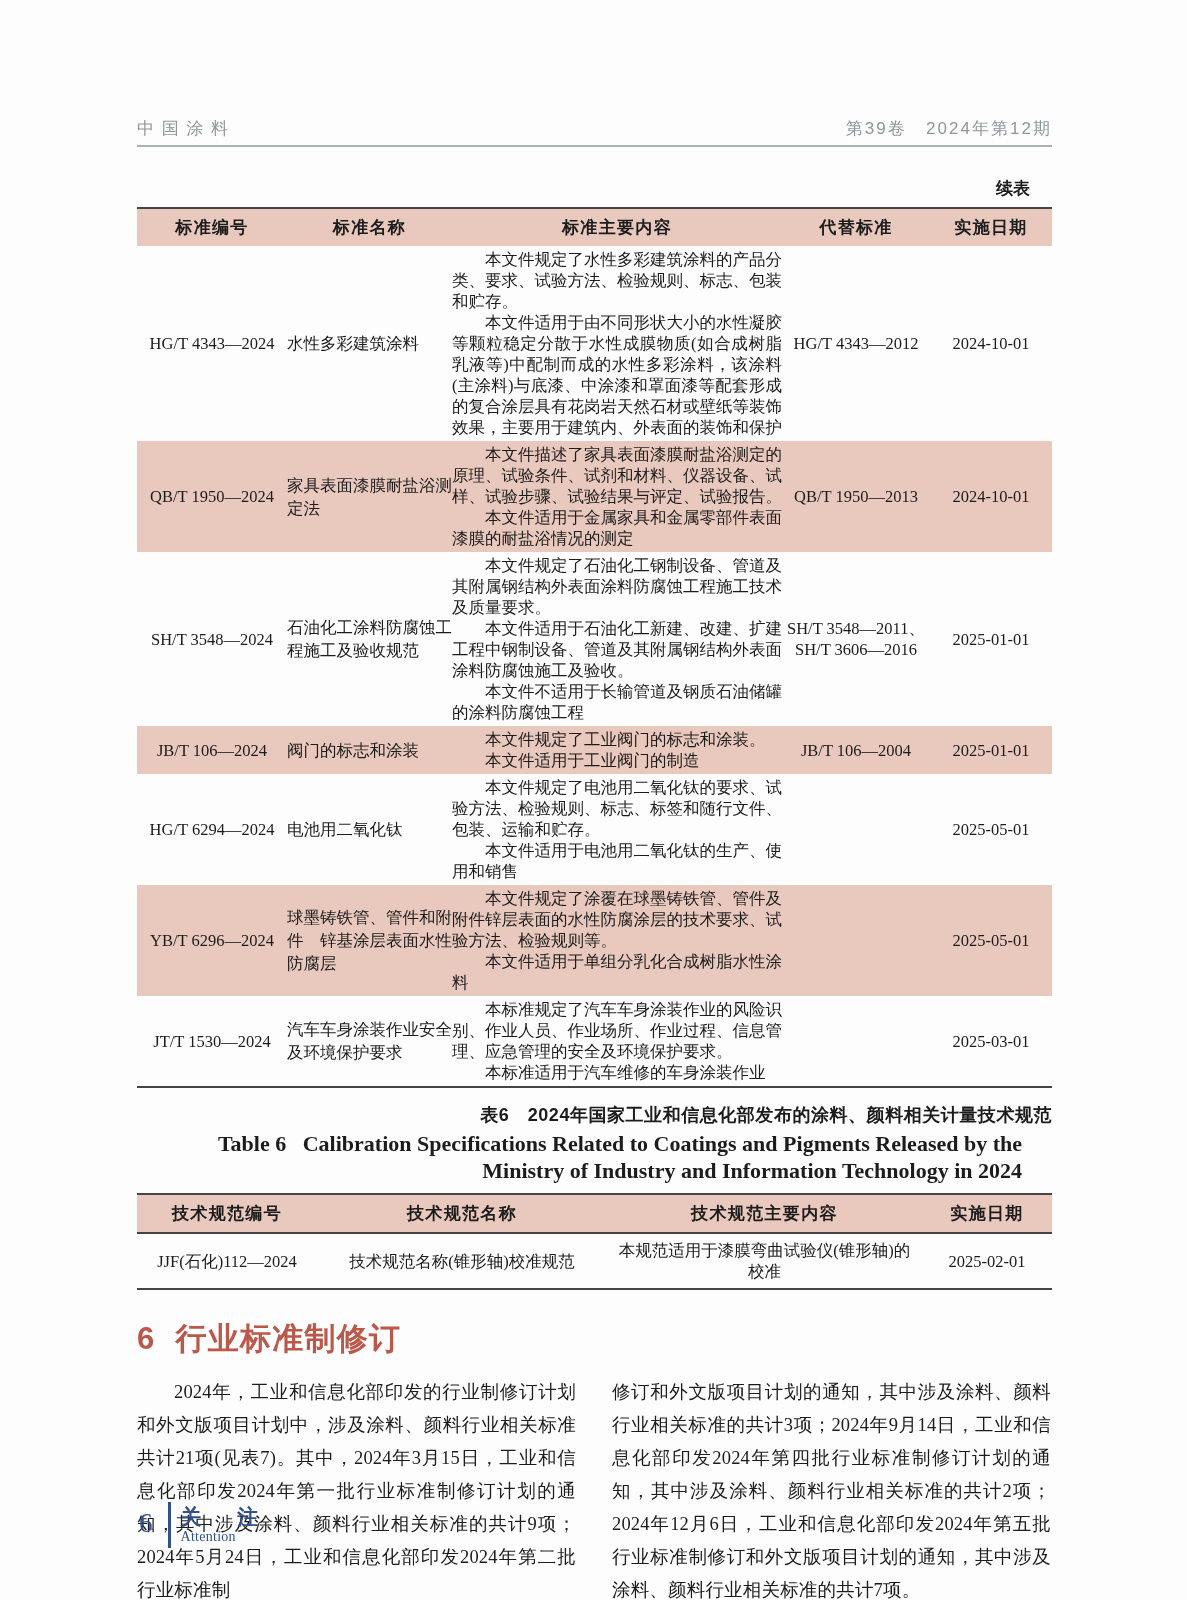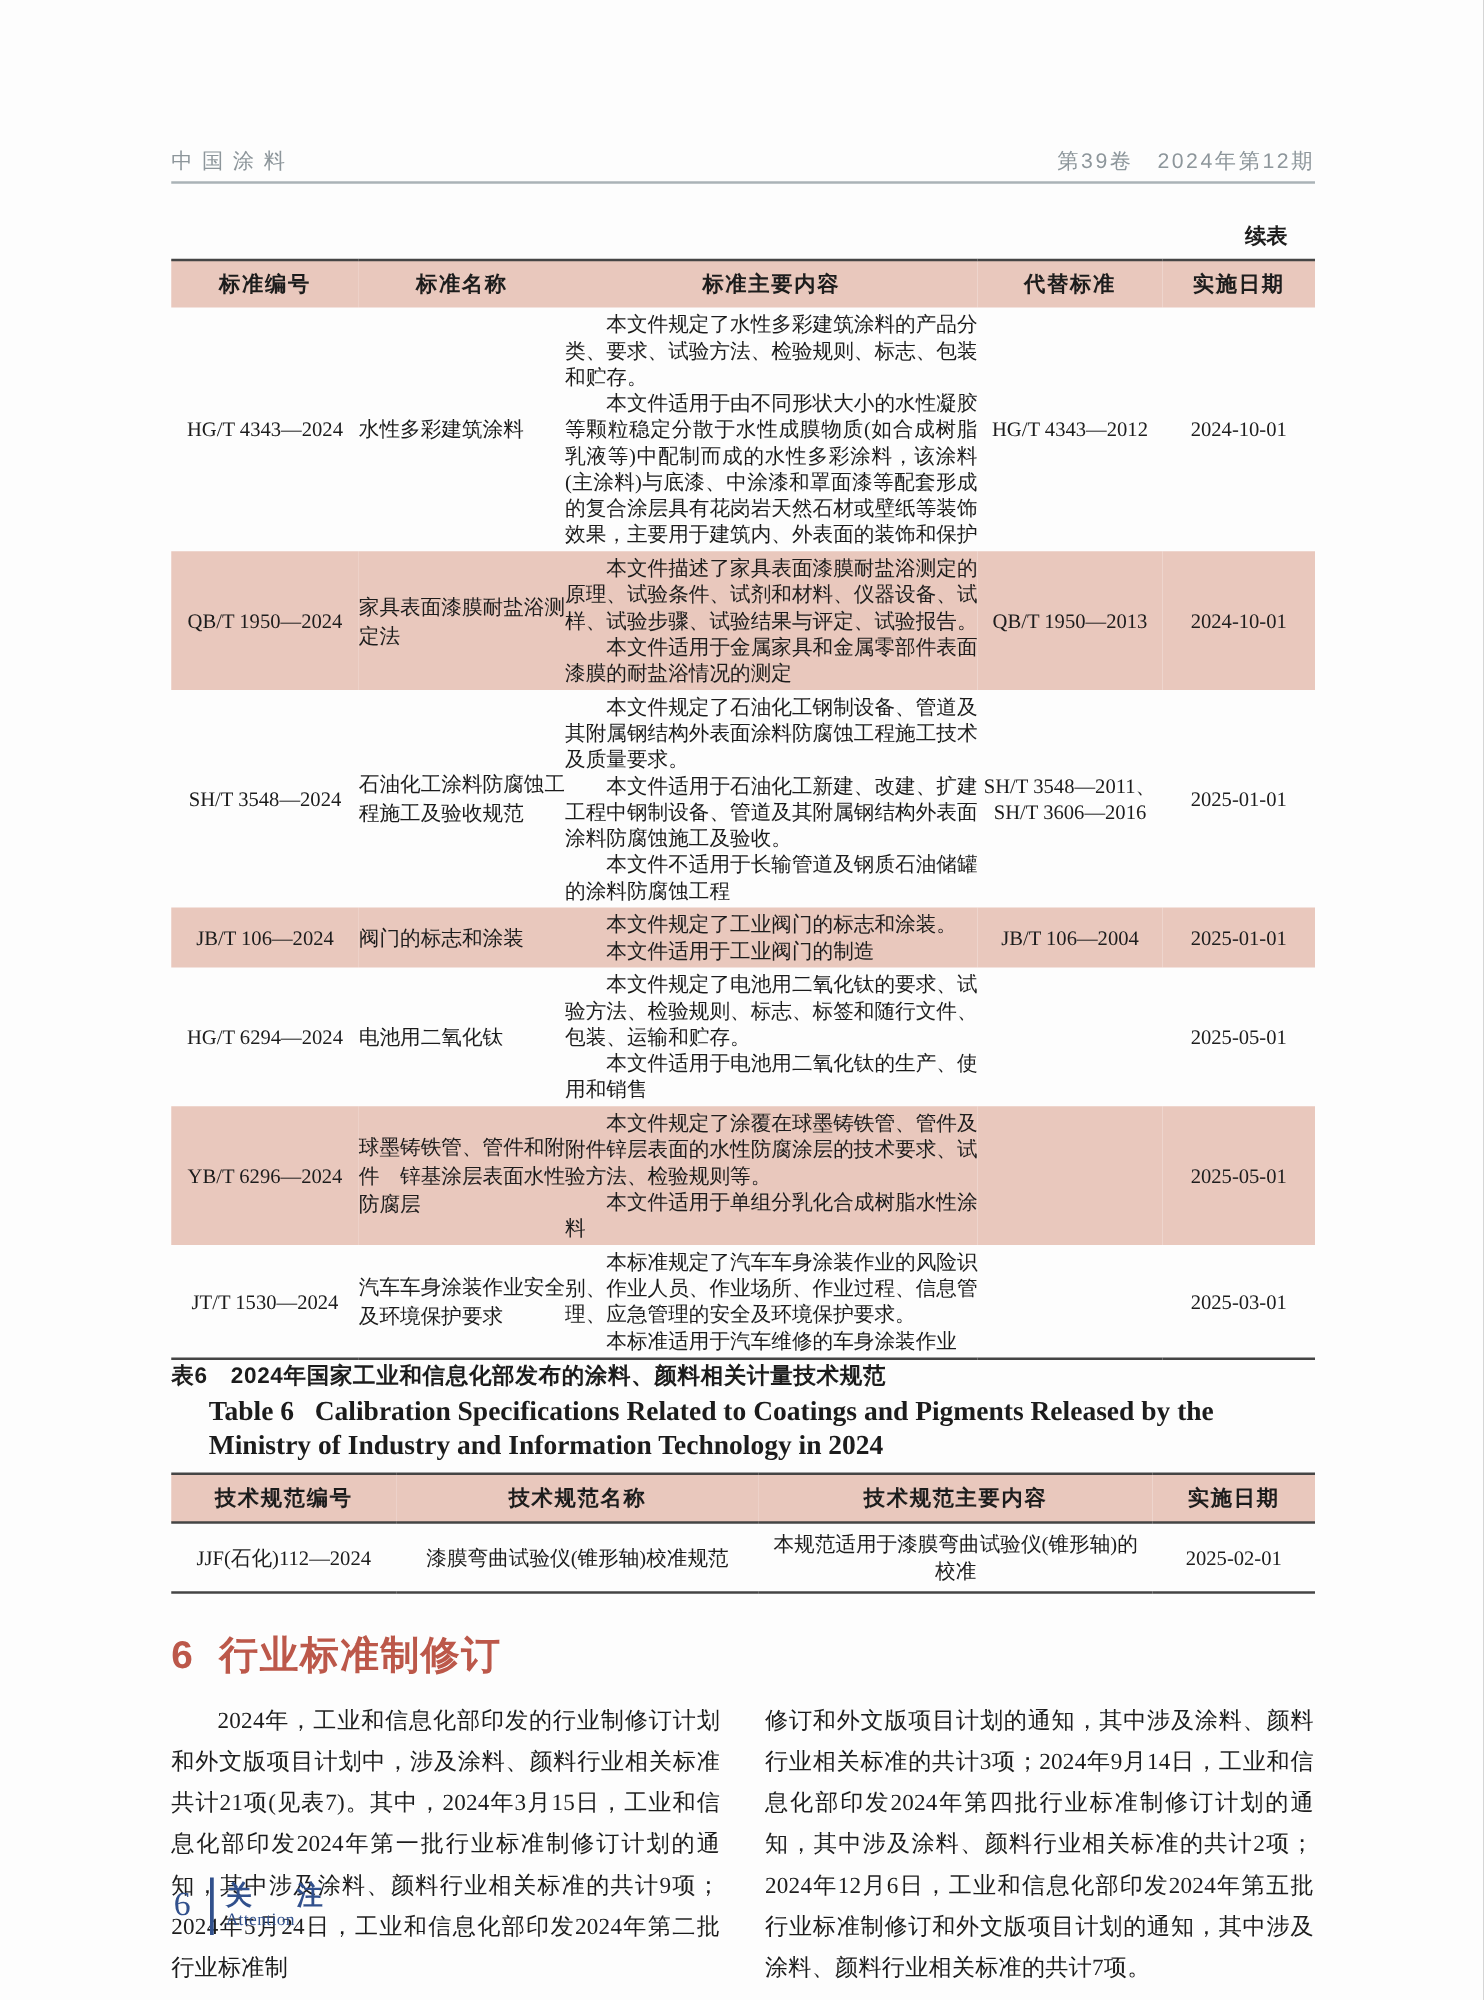--- a/index.html
+++ b/index.html
@@ -56,21 +56,21 @@
     padding:7px 0;text-align:center;letter-spacing:.08em;
   }
   .std-table tbody td{vertical-align:middle;padding:3px 0;}
   .std-table tr.shaded td{background:var(--shade);}
   td.c-code,td.c-replaces,td.c-date{text-align:center;line-height:21px;font-size:16.5px;}
   td.c-name{text-align:left;padding-left:13px;padding-right:4px;line-height:23px;font-size:16.5px;}
   td.c-content{padding:4px 8px;}
   p.para{margin:0;text-indent:2em;line-height:21px;font-size:16.5px;text-align:justify;}
 
   
-  .caption{text-align:left;}
+  .caption{margin-top:15px;text-align:right;}
   .caption-zh{
     font-family:"Liberation Sans","DejaVu Sans",sans-serif;
     font-weight:bold;font-size:18px;letter-spacing:.03em;
   }
   .caption-en{
     font-weight:bold;font-size:22px;line-height:27px;margin:3px 30px 0;
     white-space:pre-wrap;
   }
 
   
@@ -246,21 +246,21 @@
         <tr id="cal-head">
             <th>技术规范编号</th>
             <th>技术规范名称</th>
             <th>技术规范主要内容</th>
             <th>实施日期</th>
           </tr>
       </thead>
       <tbody id="cal-body">
           <tr>
             <td>JJF(石化)112—2024</td>
-            <td>漆膜弯曲试验仪(锥形轴)校准规范</td>
+            <td>技术规范名称(锥形轴)校准规范</td>
             <td>本规范适用于漆膜弯曲试验仪(锥形轴)的校准</td>
             <td>2025-02-01</td>
           </tr>
         </tbody>
     </table>
 
     <div class="section6">
       <h2 class="section-heading">
         <span class="sec-num">6</span><span>行业标准制修订</span>
       </h2>

